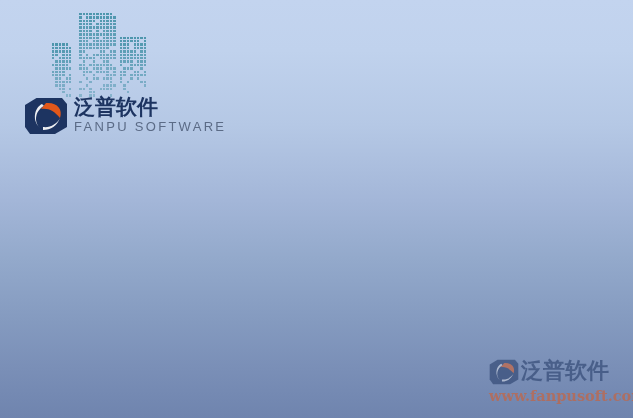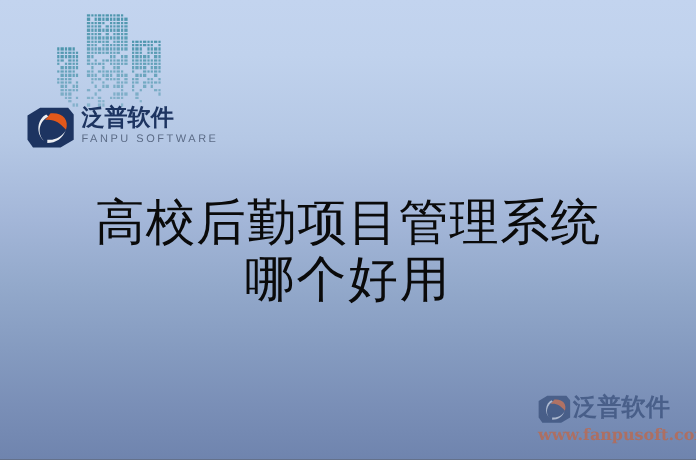--- a/index.html
+++ b/index.html
@@ -62,21 +62,21 @@
     font-family: "DejaVu Sans", sans-serif;
     font-size: 21px;
     font-weight: bold;
     color: #1d3461;
     letter-spacing: 0px;
     line-height: 25px;
     white-space: nowrap;
   }
   .logo-en {
     font-family: "Liberation Sans", sans-serif;
-    font-size: 10px;
+    font-size: 13px;
     color: #5b6b86;
     letter-spacing: 2.3px;
     line-height: 11px;
     white-space: nowrap;
     margin-top: 1px;
   }
 
   
   .headline {
     position: absolute;
@@ -514,24 +514,20 @@
         <path d="M22 6 C33 5, 39 12, 36 21 C30 14, 25 11, 17 12 Z" fill="#e2581a"></path>
         <path d="M19 30 C26 31, 33 27, 36 21 C33 29, 27 33, 19 33 Z" fill="#ffffff" opacity="0.92"></path>
       </svg>
     </span>
     <span class="logo-text">
       <div class="logo-cn">泛普软件</div>
       <div class="logo-en">FANPU SOFTWARE</div>
     </span>
   </div>
 
-  <div class="headline">
-    <div class="line1">高校后勤项目管理系统</div>
-    <div class="line2">哪个好用</div>
-  </div>
 
   <div class="watermark">
     <div class="wm-row">
       <span class="wm-mark">
         <svg viewBox="0 0 44 38" width="30" height="26" xmlns="http://www.w3.org/2000/svg">
           <path d="M12.5 1 L38 1 L43 7 L43 30 L31 37 L6 37 L1 30 L1 8 Z" fill="#1d3461"></path>
           <path d="M18 7 C10 11, 8 24, 16 31 C9 24, 12 13, 20 9 Z" fill="#ffffff" opacity="0.85"></path>
           <path d="M22 6 C33 5, 39 12, 36 21 C30 14, 25 11, 17 12 Z" fill="#e2581a"></path>
           <path d="M19 30 C26 31, 33 27, 36 21 C33 29, 27 33, 19 33 Z" fill="#ffffff" opacity="0.85"></path>
         </svg>

